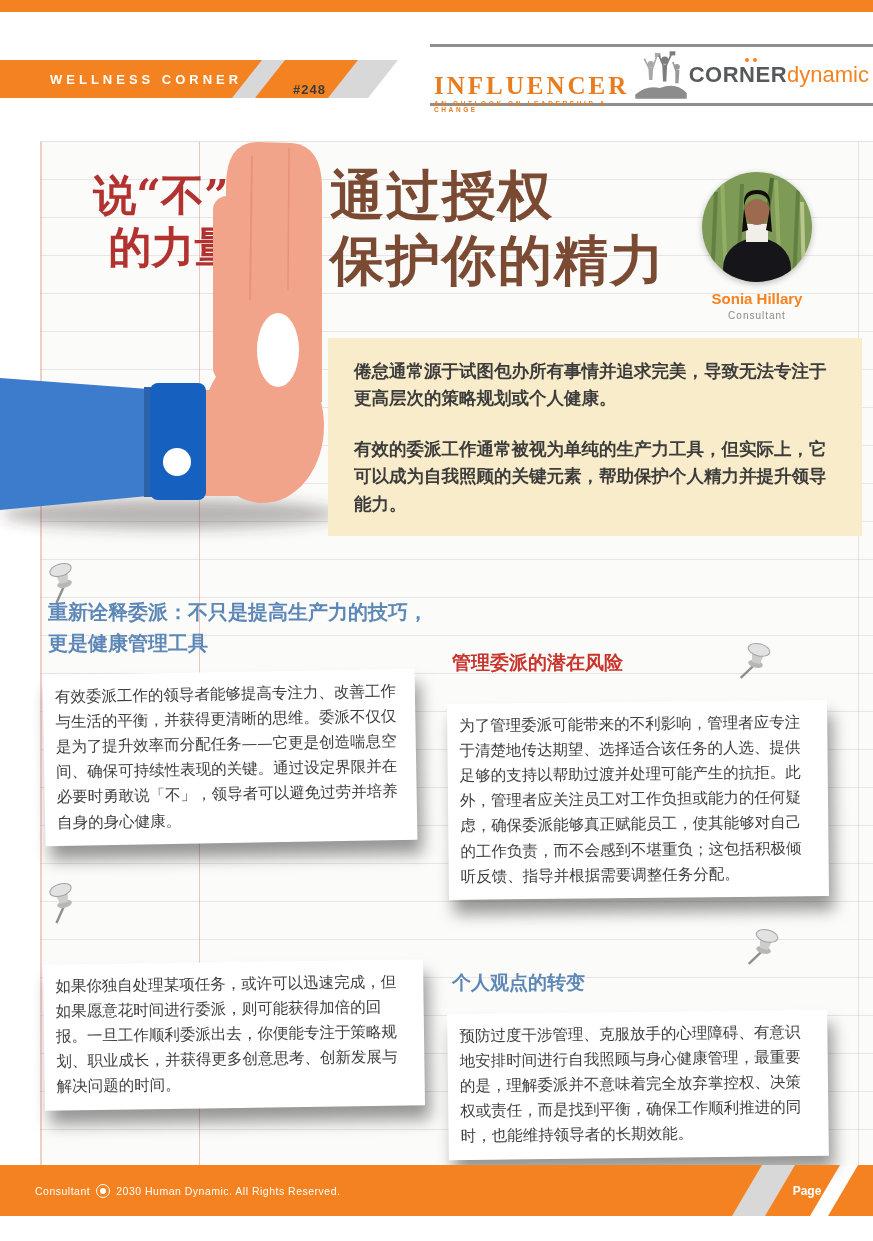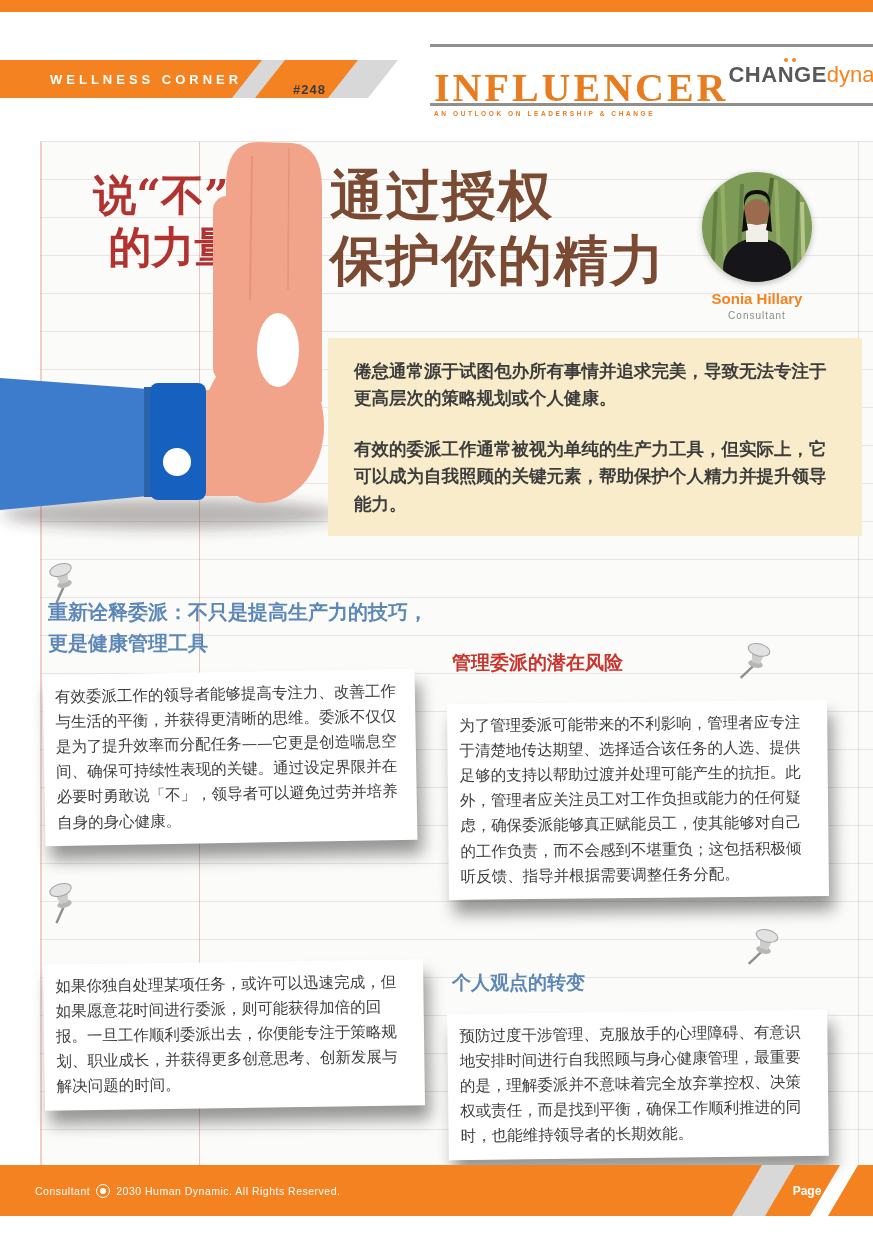--- a/index.html
+++ b/index.html
@@ -15,21 +15,21 @@
   .banner-orange span{color:#fff;font-size:13px;font-weight:bold;letter-spacing:4px;padding-left:50px;}
   .issue-badge{position:absolute;left:255px;top:60px;width:105px;height:38px;background:#f58220;
         clip-path:polygon(30px 0,103px 0,73px 38px,0 38px);
         display:flex;align-items:center;justify-content:center;}
   .issue-badge span{color:#3b3b3b;font-size:13px;font-weight:bold;letter-spacing:1px;margin-left:4px;margin-top:20px;}
   .logo-row{position:absolute;left:430px;top:44px;width:443px;height:62px;
         border-top:3px solid #8f8f8f;border-bottom:3px solid #8f8f8f;
         display:flex;align-items:center;justify-content:space-between;box-sizing:border-box;padding:0 4px;}
   .influencer{display:flex;flex-direction:column;align-items:flex-start;line-height:1;}
   .influencer .word{font-family:"Liberation Serif","DejaVu Serif",serif;color:#e87c1e;
-        font-size:40px;letter-spacing:3px;font-weight:600;margin-top:36px;}
+        font-size:25px;letter-spacing:3px;font-weight:600;margin-top:36px;}
   .influencer .sub{color:#e87c1e;font-size:6.5px;letter-spacing:2.6px;margin-top:3px;font-weight:bold;}
   .brand{display:flex;align-items:baseline;position:relative;}
   .brand .human{color:#58595b;font-weight:bold;font-size:22px;letter-spacing:0.5px;position:relative;}
   .brand .m-dots{position:absolute;left:56px;top:-4px;width:4px;height:4px;border-radius:50%;
         background:#f58220;box-shadow:8px 0 0 #f58220;}
   .brand .dynamic{color:#f58220;font-size:22px;font-weight:500;}
   
   .paper{position:absolute;left:40px;top:141px;width:833px;height:1024px;
         border-left:2px solid rgba(228,150,140,0.45);border-top:1px solid #e2e2e2;
         background:
@@ -113,21 +113,21 @@
       <rect x="28" y="3" width="7" height="5" fill="#a9a9a9"></rect>
       <circle cx="40" cy="12" r="4.5" fill="#7d7d7d"></circle>
       <path d="M37,17 L43,17 L42,38 L38,38 Z" fill="#7d7d7d"></path>
       <path d="M38,18 L33,6 M42,18 L48,5" stroke="#7d7d7d" stroke-width="2" fill="none"></path>
       <rect x="46" y="1" width="7" height="5" fill="#7d7d7d"></rect>
       <circle cx="55" cy="20" r="3.6" fill="#999999"></circle>
       <path d="M53,24 L58,24 L57,40 L53,40 Z" fill="#999999"></path>
       <path d="M54,25 L50,14" stroke="#999999" stroke-width="2" fill="none"></path>
     </svg>
     <div class="brand">
-      <span class="human">CHANGE</span>
+      <span class="human">CORNER</span>
       <span class="m-dots"></span>
       <span class="dynamic">dynamic</span>
     </div>
   </div>
 
   <div class="paper"></div>
 
   <div class="left-title">
     <div class="l1">说“不”</div>
     <div class="l2">的力量</div>

